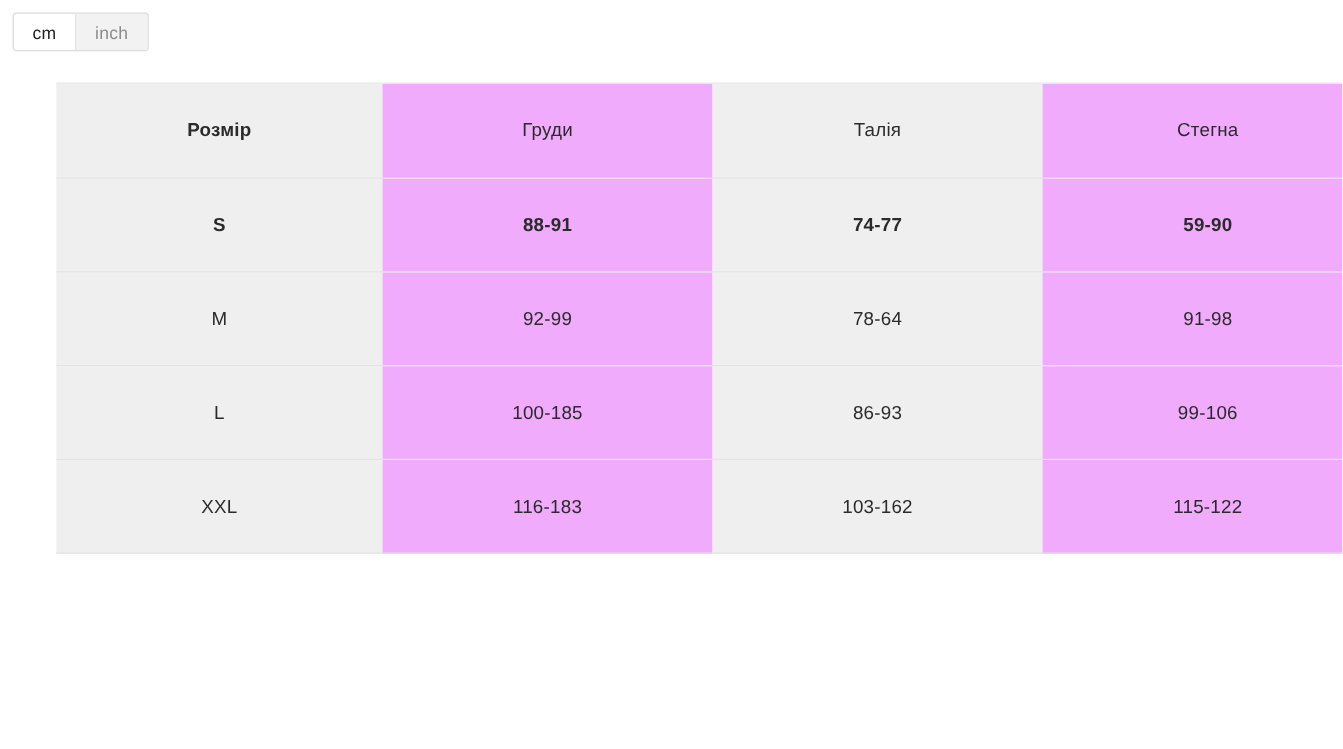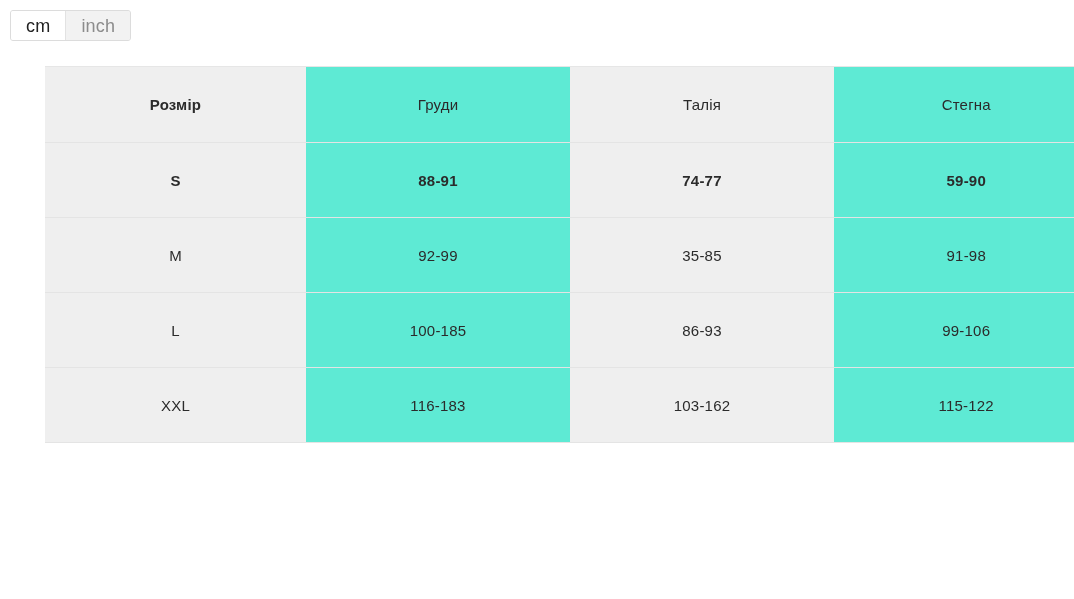--- a/index.html
+++ b/index.html
@@ -30,21 +30,21 @@
     border-radius: 3px;
     overflow: hidden;
     background: #f2f2f2;
   }
   .unit-btn {
     display: flex;
     align-items: center;
     justify-content: center;
     height: 29px;
     padding: 0 15px;
-    font-size: 18px;
+    font-size: 14px;
     line-height: 1;
     letter-spacing: .2px;
     cursor: pointer;
     user-select: none;
     background: #f2f2f2;
     color: #8c8c8c;
     border: 0;
     font-family: "Liberation Sans", sans-serif;
   }
   .unit-btn.active {
@@ -78,21 +78,21 @@
   table.size-table th,
   table.size-table td {
     height: 75px;
     padding: 0 6px;
     text-align: center;
     vertical-align: middle;
     font-size: 15px;
     font-weight: 400;
     color: #2b2b2b;
     border-bottom: 1px solid #e4e4e4;
-    background: #5eead4;
+    background: #f0abfc;
     letter-spacing: .2px;
   }
   table.size-table th { height: 76px; }
 
   
   table.size-table th.shaded,
   table.size-table td.shaded {
     background: #efefef;
   }
 
@@ -134,21 +134,21 @@
       <tbody id="table-body">
           <tr class="highlight">
             <td class="shaded">S</td>
             <td class="">88-91</td>
             <td class="shaded">74-77</td>
             <td class="">59-90</td>
           </tr>
           <tr class="">
             <td class="shaded">M</td>
             <td class="">92-99</td>
-            <td class="shaded">35-85</td>
+            <td class="shaded">78-64</td>
             <td class="">91-98</td>
           </tr>
           <tr class="">
             <td class="shaded">L</td>
             <td class="">100-185</td>
             <td class="shaded">86-93</td>
             <td class="">99-106</td>
           </tr>
           <tr class="">
             <td class="shaded">XXL</td>

